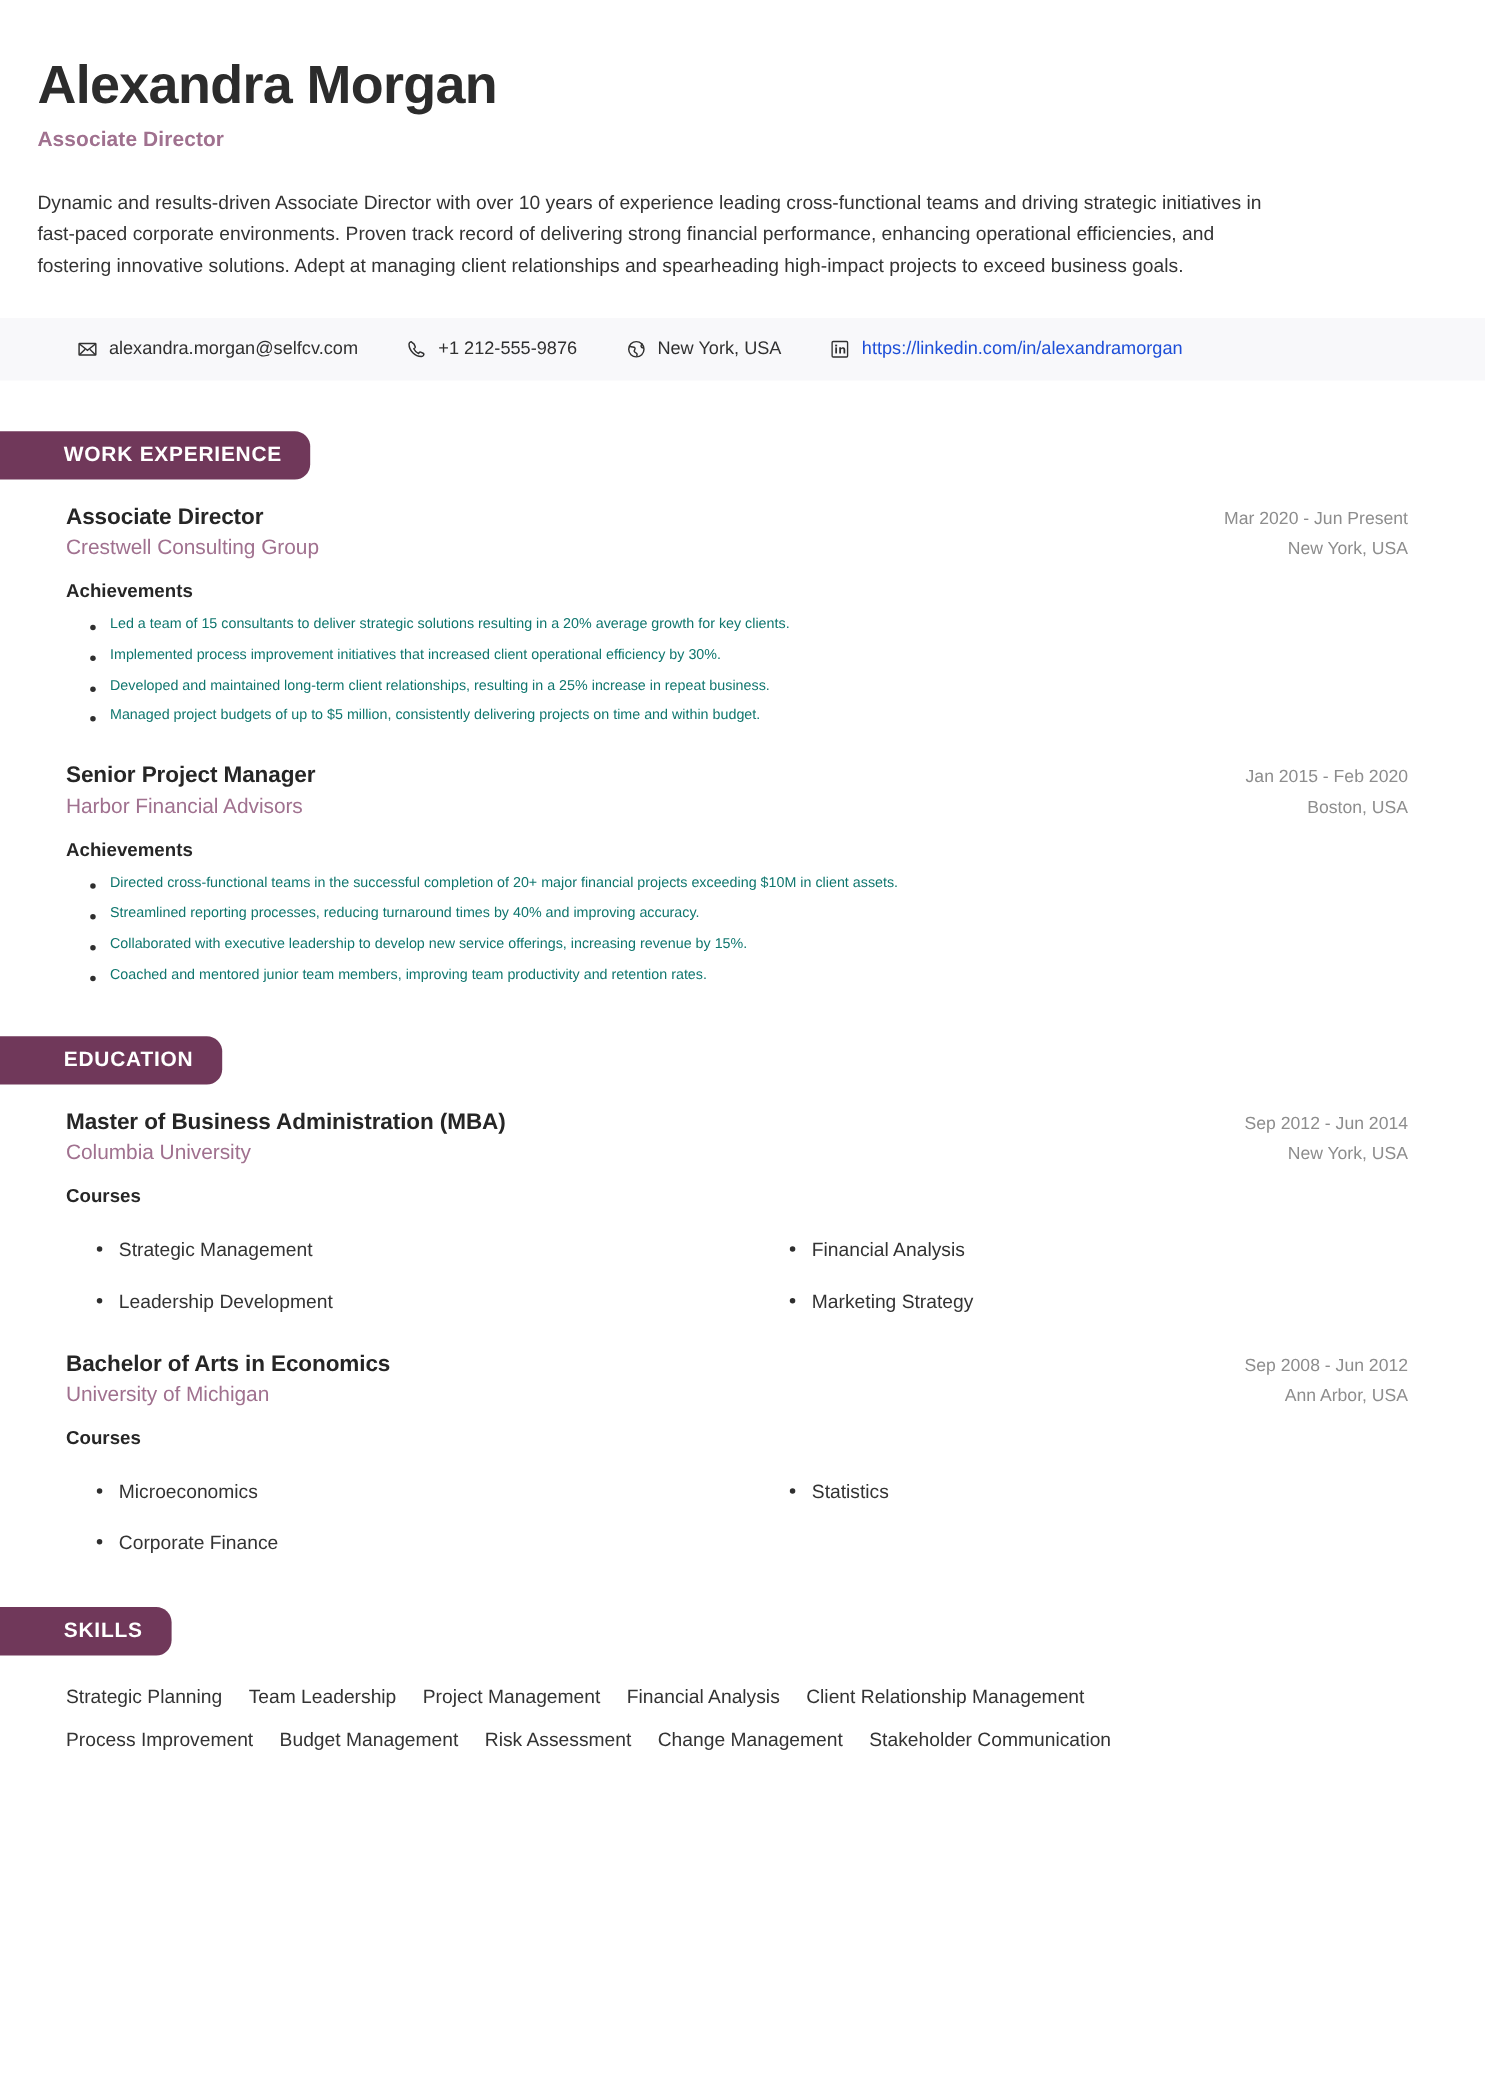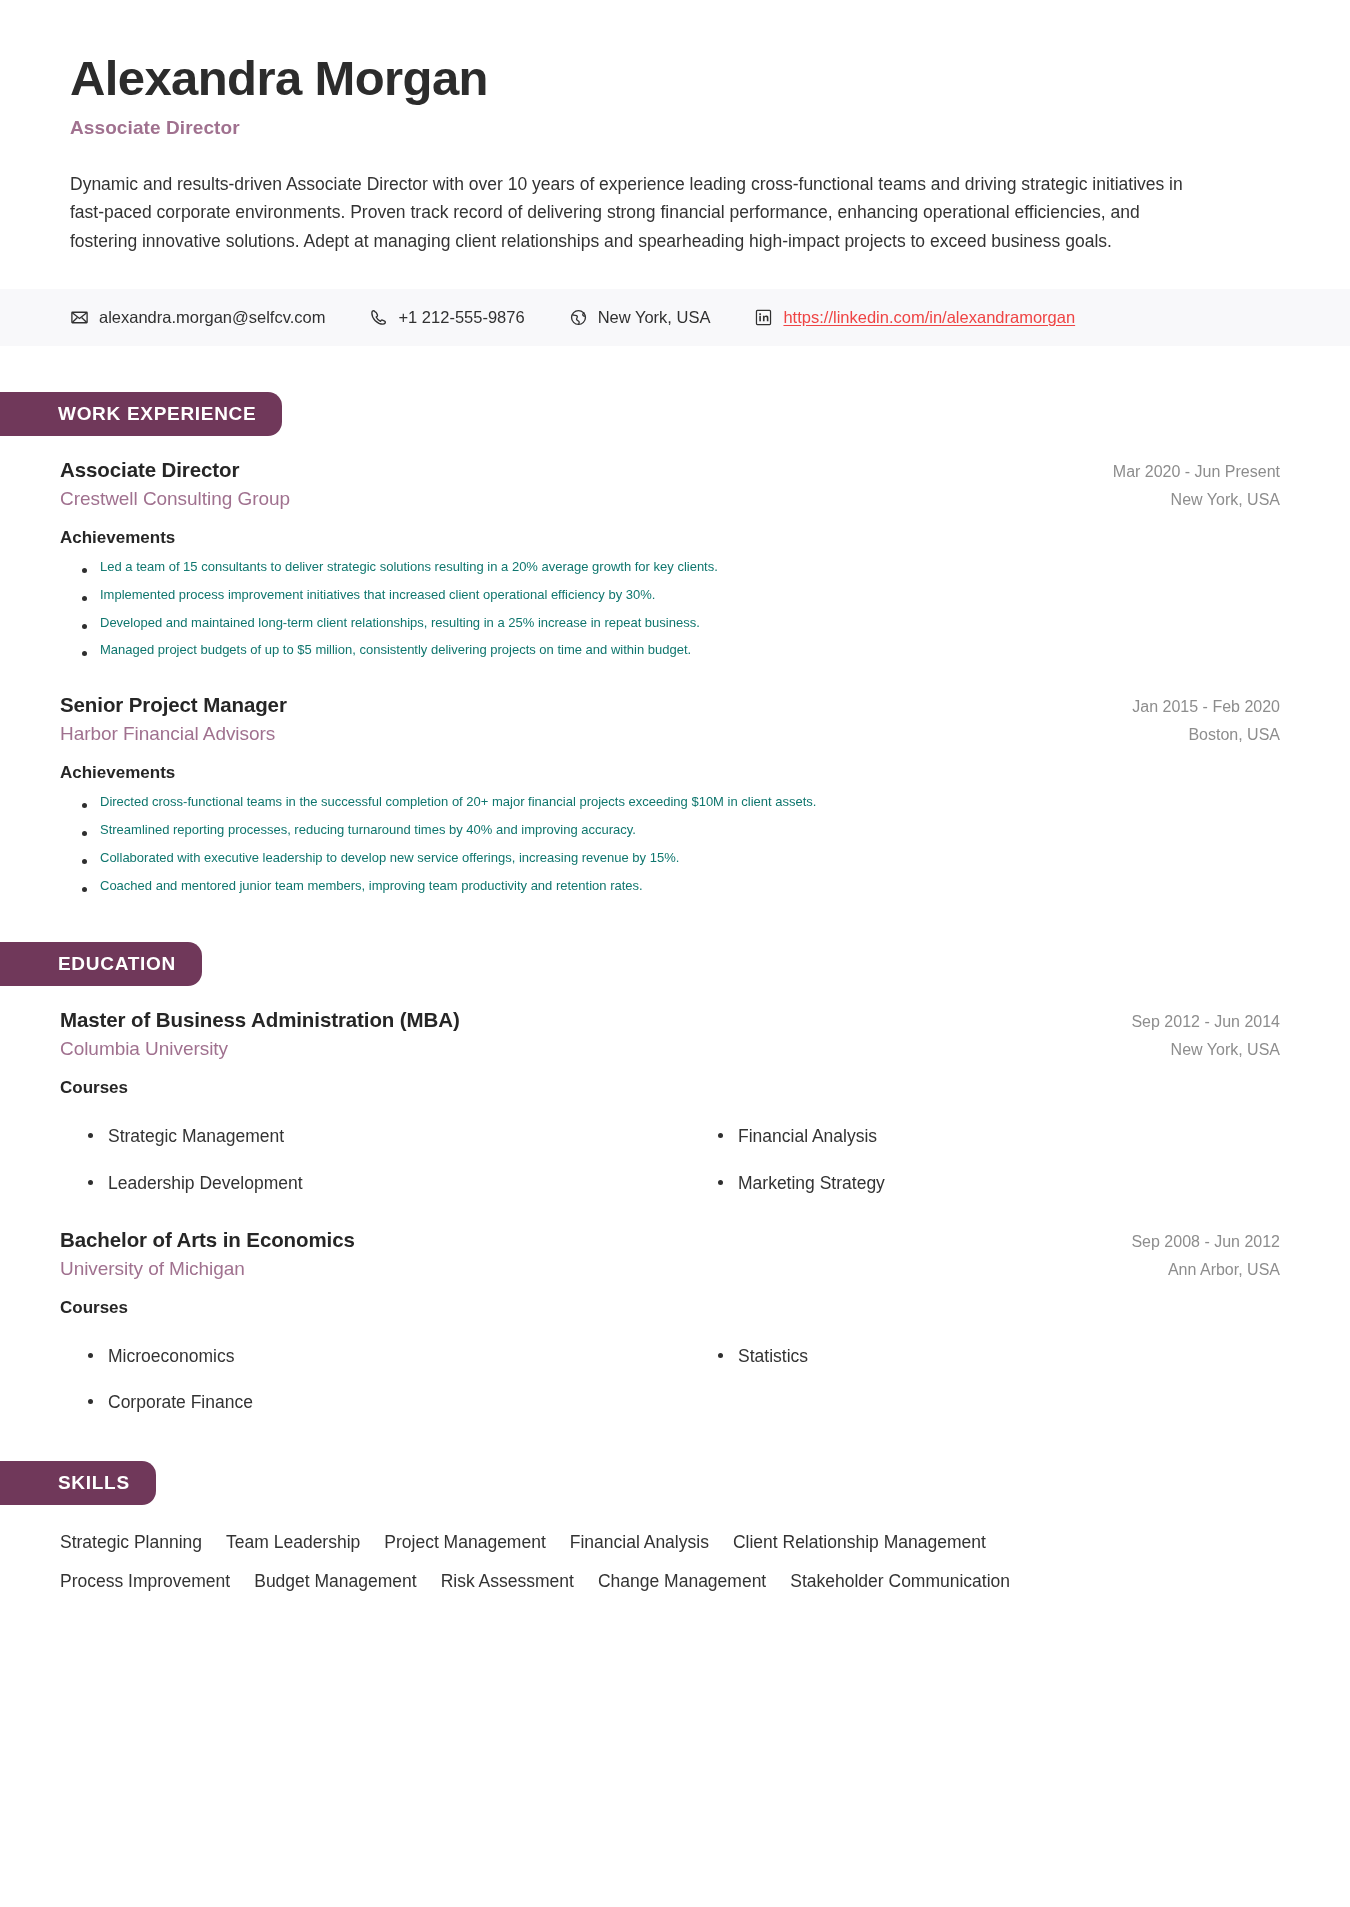--- a/index.html
+++ b/index.html
@@ -19,21 +19,21 @@
   .page {
     width: 1350px;
     min-height: 1907px;
     background: #ffffff;
     position: relative;
     padding-bottom: 60px;
   }
 
   
   .header {
-    padding: 52px 70px 0 70px;
+    padding: 52px 70px 0 34px;
   }
 
   .name {
     font-size: 49px;
     font-weight: 700;
     letter-spacing: -0.6px;
     color: #2c2c2c;
     line-height: 1.1;
   }
 
@@ -80,23 +80,22 @@
     justify-content: center;
     width: 19px;
     height: 19px;
     margin-right: 10px;
     flex: none;
   }
   .contact-item .ci-icon svg { display: block; }
 
   .contact-item .ci-text { white-space: nowrap; }
   .contact-item .ci-text.link {
-    text-decoration: underline;
     text-underline-offset: 2px;
-    color: #ef4444;
+    color: #1d4ed8;
   }
 
   
   .section { margin-top: 46px; }
 
   .section-badge {
     display: inline-block;
     background: #70385a;
     color: #ffffff;
     font-size: 19px;

